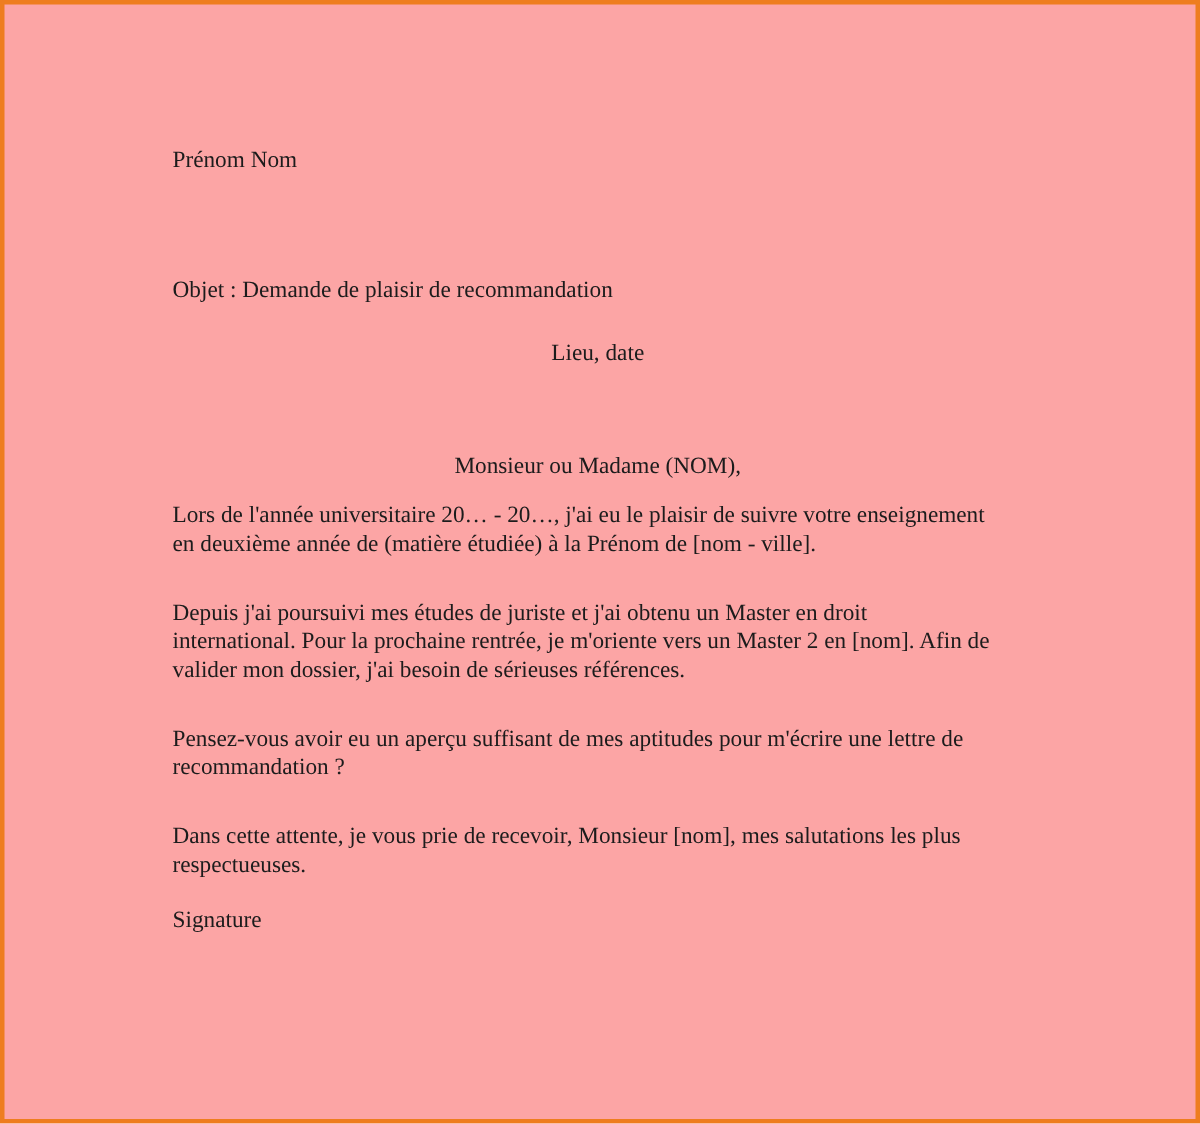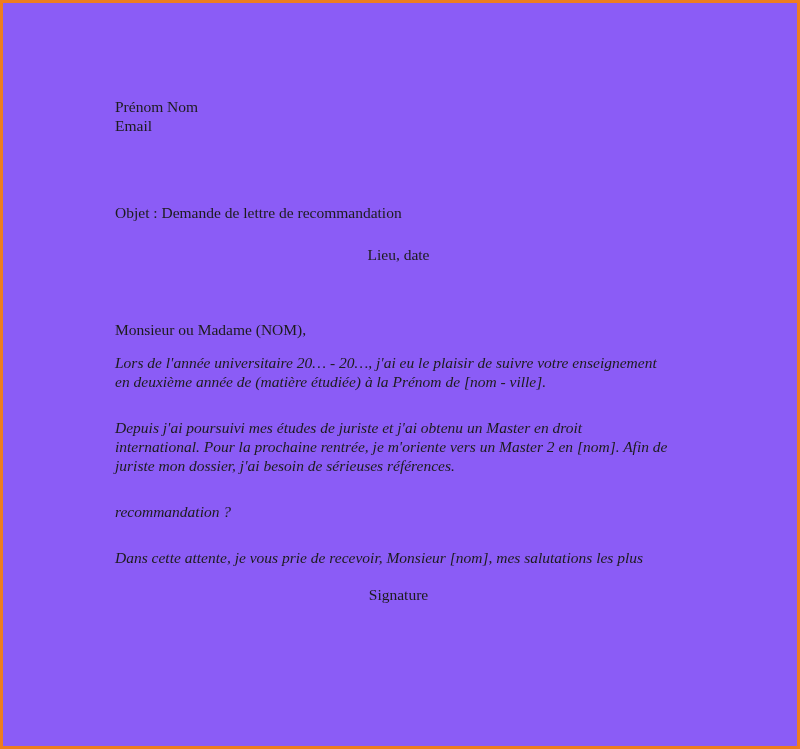--- a/index.html
+++ b/index.html
@@ -6,21 +6,21 @@
     margin: 0;
     padding: 0;
     background: #ffffff;
   }
   .page {
     position: relative;
     width: 800px;
     height: 749px;
     box-sizing: border-box;
     border: 3px solid #ee7d1f;
-    background: #8b5cf6;
+    background: #fca5a5;
     overflow: hidden;
     font-family: "Liberation Serif", "DejaVu Serif", serif;
     font-size: 15.5px;
     line-height: 19px;
     color: #1c1c1c;
   }
   .content {
     position: absolute;
     top: 0;
     left: 0;
@@ -38,66 +38,67 @@
     white-space: nowrap;
   }
   .place-date {
     margin-top: 23px;
     text-align: center;
     white-space: nowrap;
   }
   .salutation {
     margin-top: 56px;
     white-space: nowrap;
+    text-align: center;
   }
   .para {
     margin: 14px 0 0 0;
-    font-style: italic;
   }
   .para + .para {
     margin-top: 27px;
   }
   .signature {
     margin-top: 18px;
-    text-align: center;
+    text-align: left;
     white-space: nowrap;
   }
 </style>
 </head>
 <body>
 
 <div class="page">
   <div class="content">
 
     <div class="sender-block">
       <div class="line">Prénom Nom</div>
-      <div class="line">Email</div>
     </div>
 
-    <div class="subject">Objet : Demande de lettre de recommandation</div>
+    <div class="subject">Objet : Demande de plaisir de recommandation</div>
 
     <div class="place-date">Lieu, date</div>
 
     <div class="salutation">Monsieur ou Madame (NOM),</div>
 
     <div class="para">
       <div class="line">Lors de l'année universitaire 20… - 20…, j'ai eu le plaisir  de suivre votre enseignement</div>
       <div class="line">en deuxième année de (matière étudiée) à la Prénom de [nom - ville].</div>
     </div>
 
     <div class="para">
       <div class="line">Depuis j'ai poursuivi mes études de juriste et j'ai obtenu un Master en droit</div>
       <div class="line">international. Pour la prochaine rentrée, je m'oriente vers un Master 2 en [nom]. Afin de</div>
-      <div class="line">juriste mon dossier, j'ai besoin de sérieuses références.</div>
+      <div class="line">valider mon dossier, j'ai besoin de sérieuses références.</div>
     </div>
 
     <div class="para">
+      <div class="line">Pensez-vous avoir eu un aperçu suffisant de mes aptitudes pour m'écrire une lettre de</div>
       <div class="line">recommandation ?</div>
     </div>
 
     <div class="para">
       <div class="line">Dans cette attente, je vous prie de recevoir, Monsieur [nom], mes salutations les plus</div>
+      <div class="line">respectueuses.</div>
     </div>
 
     <div class="signature">Signature</div>
 
   </div>
 </div>
 
 </body></html>

